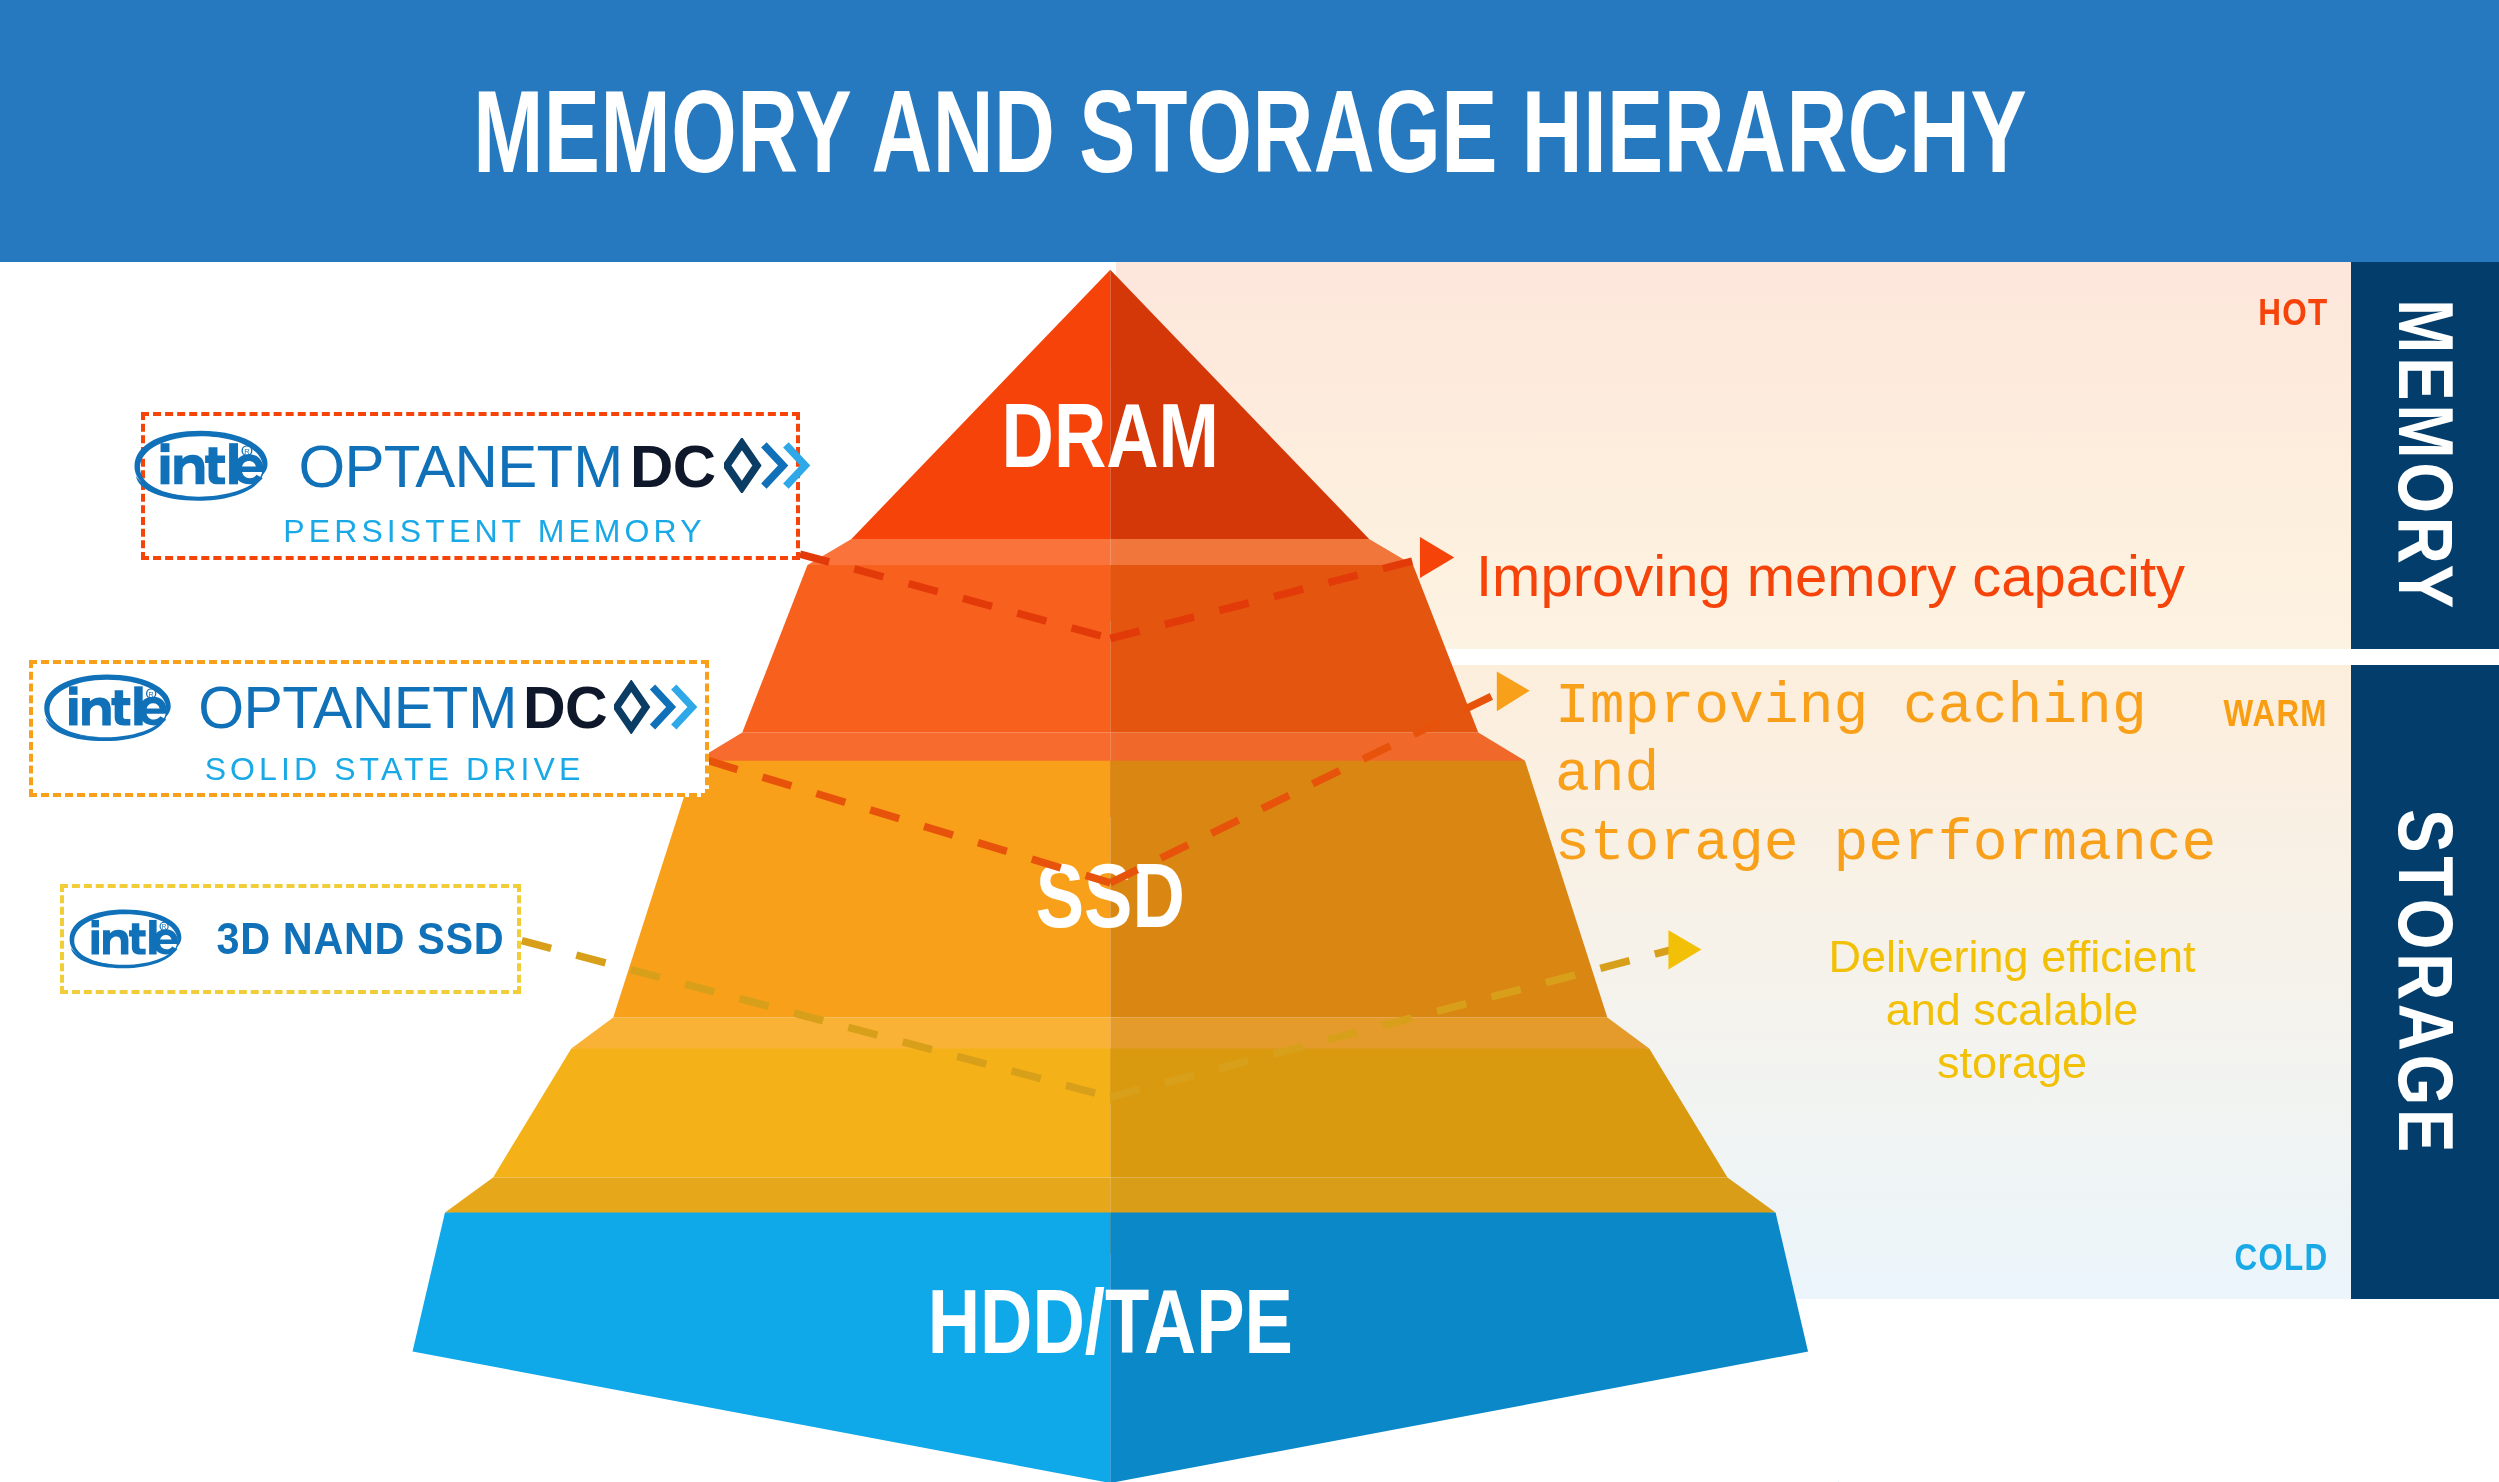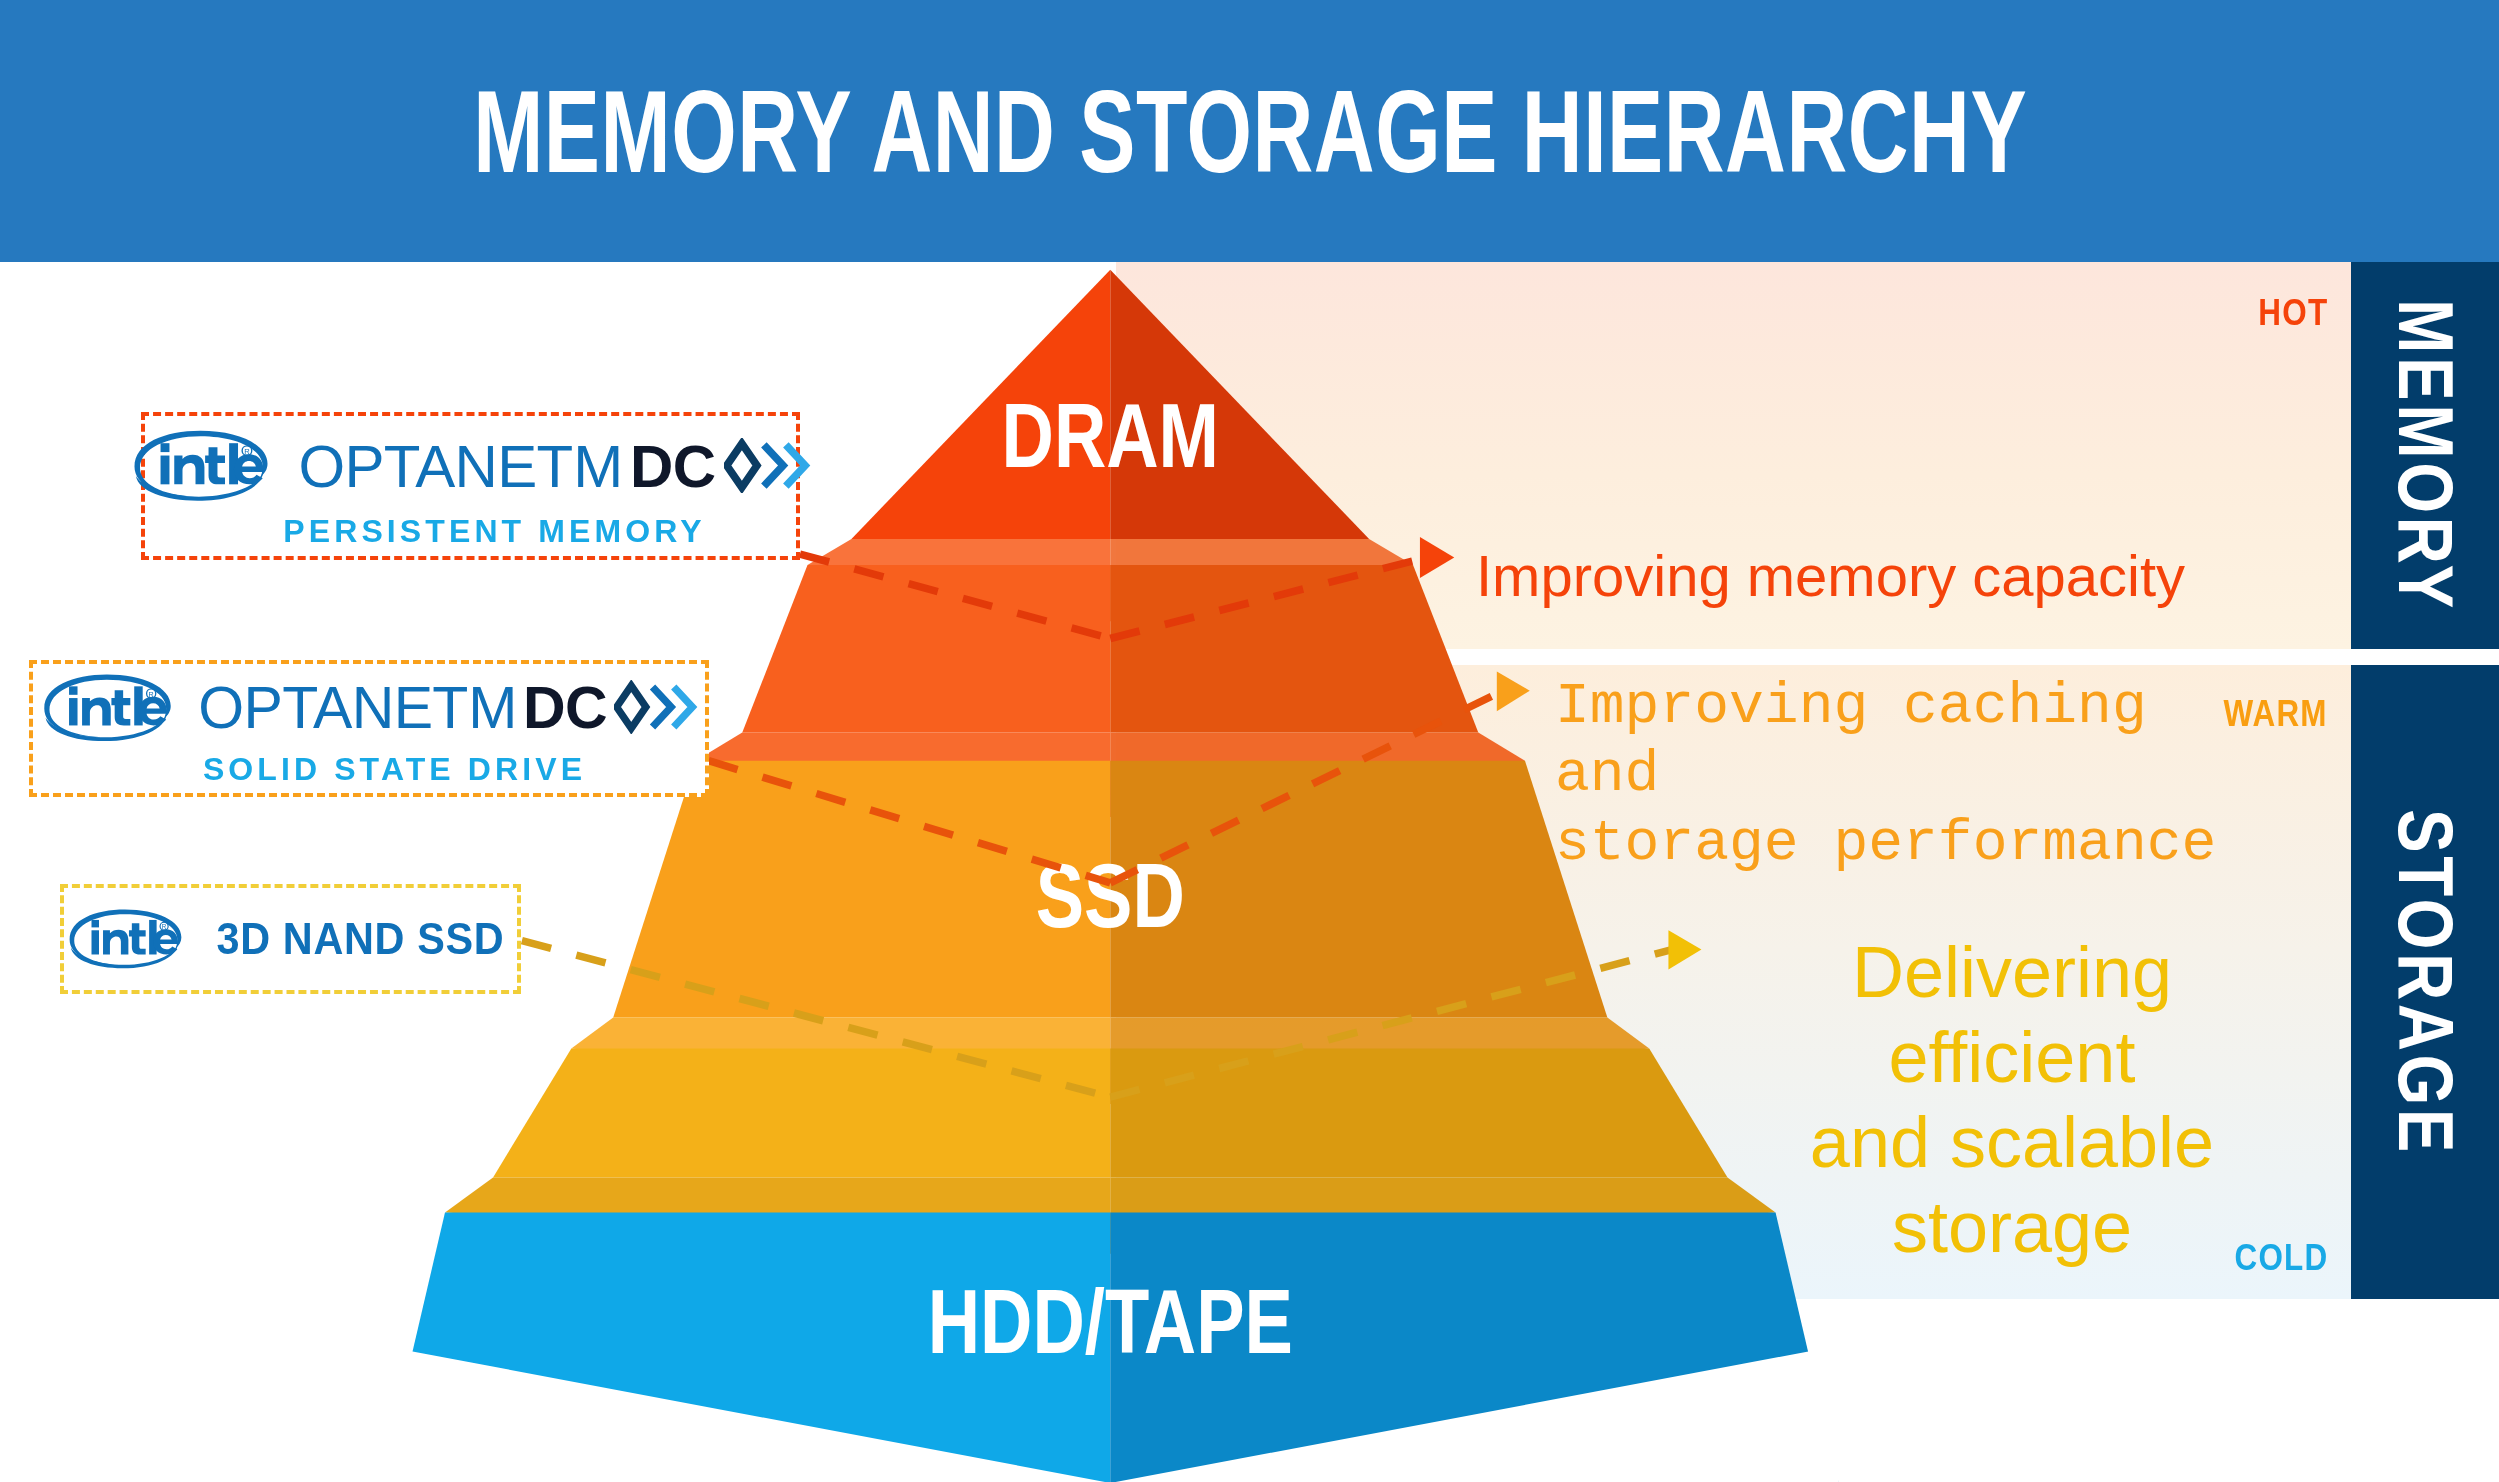--- a/index.html
+++ b/index.html
@@ -67,21 +67,21 @@
     text-anchor:middle;
   }
   
   .callout{
     position:absolute;
     font-family:"Liberation Sans Narrow","Liberation Sans",sans-serif;
     font-weight:normal;line-height:1.18;margin-left:24px;
   }
   #callout-memory{left:1452px;top:542px;font-size:58px;color:#F5430A;white-space:nowrap;}
   #callout-caching{left:1531px;top:673px;font-size:58px;color:#F9A01B;width:687px;font-family:Liberation Mono, monospace;}
-  #callout-storage{left:1703px;top:930px;font-size:72px;color:#F2C006;width:570px;text-align:center;}
+  #callout-storage{left:1703px;top:930px;font-size:45px;color:#F2C006;width:570px;text-align:center;}
   
   .logo-box{
     position:absolute;background:#ffffff;
     display:flex;flex-direction:column;align-items:center;justify-content:center;
     box-sizing:border-box;
   }
   #logo-pmem{left:141px;top:412px;width:659px;height:148px;border:4.8px dashed #F5430A;padding-top:2.7px;}
   #logo-ssd{left:29px;top:660px;width:680px;height:137px;border:4.8px dashed #F9A01B;}
   #logo-nand{left:60px;top:884px;width:461px;height:110px;border:4.8px dashed #F1CE38;}
   .logo-row{display:flex;align-items:center;justify-content:center;}
@@ -90,21 +90,21 @@
   .optane-word{
     font-family:Liberation Sans, sans-serif;font-weight:normal;
     color:#1070B8;letter-spacing:-0.7px;line-height:1;
   }
   .tm-mark{font-size:.33em;vertical-align:super;letter-spacing:0;}
   .dc-word{
     font-family:"Liberation Sans",sans-serif;font-weight:bold;
     color:#0f172a;letter-spacing:-0.7px;line-height:1;text-align:right;
   }
   .logo-sub{
-    font-family:"Liberation Sans",sans-serif;font-weight:bold;
+    font-family:"Liberation Sans",sans-serif;font-weight:normal;
     color:#19A9E6;letter-spacing:4.1px;line-height:1;
   }
   .nand-word{
     font-family:"Liberation Sans Narrow","Liberation Sans",sans-serif;
     font-weight:bold;color:#1070B8;font-size:45px;letter-spacing:0.7px;
     transform:scaleX(0.92);
   }
   
   #connectors{position:absolute;left:0;top:0;width:2500px;height:1483px;pointer-events:none;}
 </style>

